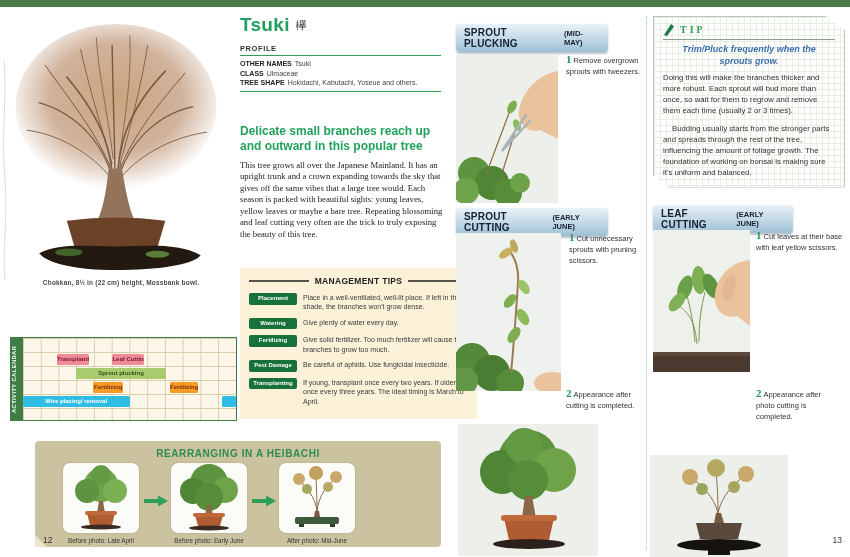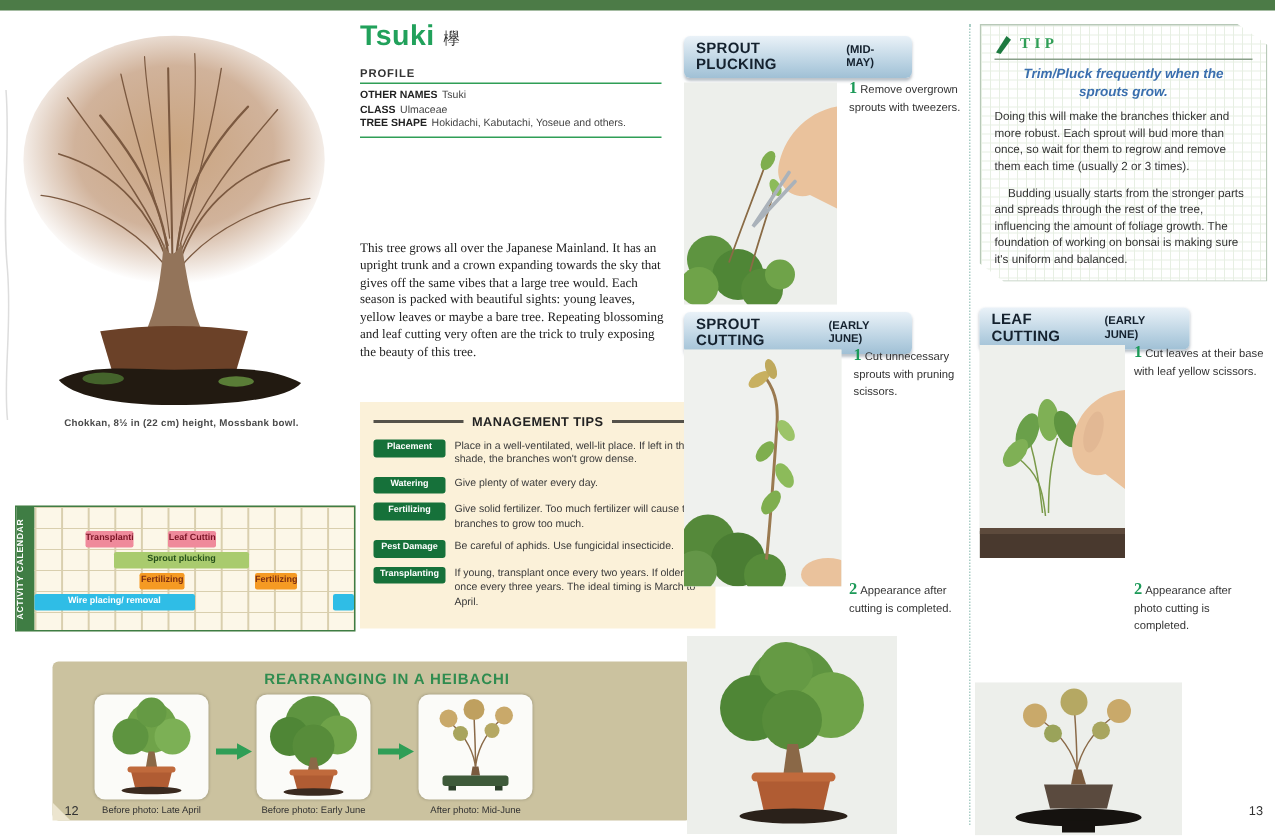--- a/index.html
+++ b/index.html
@@ -53,21 +53,21 @@
                                linear-gradient(#d9cfae 1px,transparent 1px);
               background-size:calc(100% / 12) 14px; }
   .cbar { position:absolute; height:11px; border-radius:1.5px; font-size:6px; font-weight:bold;
           text-align:center; line-height:11px; overflow:hidden; white-space:nowrap; }
   .cb-pink { background:#ef8a9b; color:#7c1526; }
   .cb-green { background:#a9cb6e; color:#27511b; }
   .cb-orange { background:#f59a23; color:#7c2d10; }
   .cb-cyan { background:#2fbde6; color:#fff; }
 
   .heibachi { position:absolute; left:35px; top:441px; width:406px; height:106px;
-              background:#cbc29f; border-radius:4px;padding-left:20px; }
+              background:#cbc29f; border-radius:4px; }
   .heibachi::after { content:""; position:absolute; left:0; bottom:0; width:0; height:0;
               border-bottom:12px solid #ece5cf; border-right:12px solid transparent; }
   .hb-title { text-align:center; font-size:10px; font-weight:bold; color:#2f8c4f;
               letter-spacing:.6px; padding-top:7px; }
   .hb-photo { position:absolute; width:76px; height:70px; top:22px; background:#fbfbf8;
               border-radius:7px; box-shadow:0 0 2px rgba(0,0,0,.2); overflow:hidden; }
   .hb-cap { position:absolute; top:96px; font-size:6.3px; color:#333; width:108px; text-align:center; }
   .hb-arrow { position:absolute; top:54px; }
 
   
@@ -155,20 +155,21 @@
     </div>
     <div class="p-row">
       <b>CLASS</b><span>Ulmaceae</span>
     </div>
     <div class="p-row">
       <b>TREE SHAPE</b><span>Hokidachi, Kabutachi, Yoseue and others.</span>
     </div>
     <div class="p-bottom"></div>
   </div>
 
+  <div class="subhead">Delicate small branches reach up and outward in this popular tree</div>
   <div class="body-text">This tree grows all over the Japanese Mainland. It has an upright trunk and a crown expanding towards the sky that gives off the same vibes that a large tree would. Each season is packed with beautiful sights: young leaves, yellow leaves or maybe a bare tree. Repeating blossoming and leaf cutting very often are the trick to truly exposing the beauty of this tree.</div>
 
   <div class="mgmt">
     <div class="mgmt-title">
       <div class="line"></div>
       <div class="txt">MANAGEMENT TIPS</div>
       <div class="line"></div>
     </div>
     <div class="mrow">
       <div class="badge">Placement</div>

